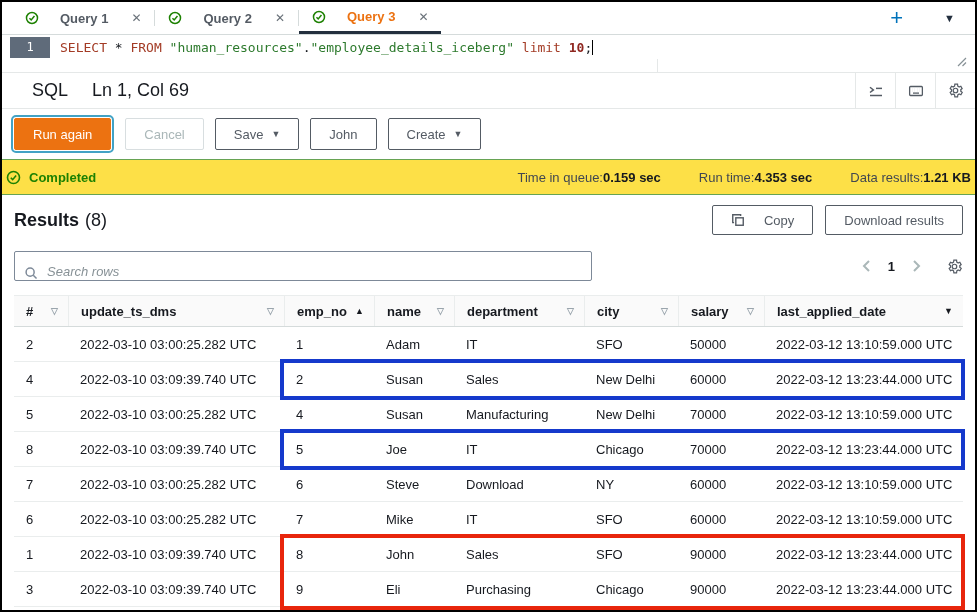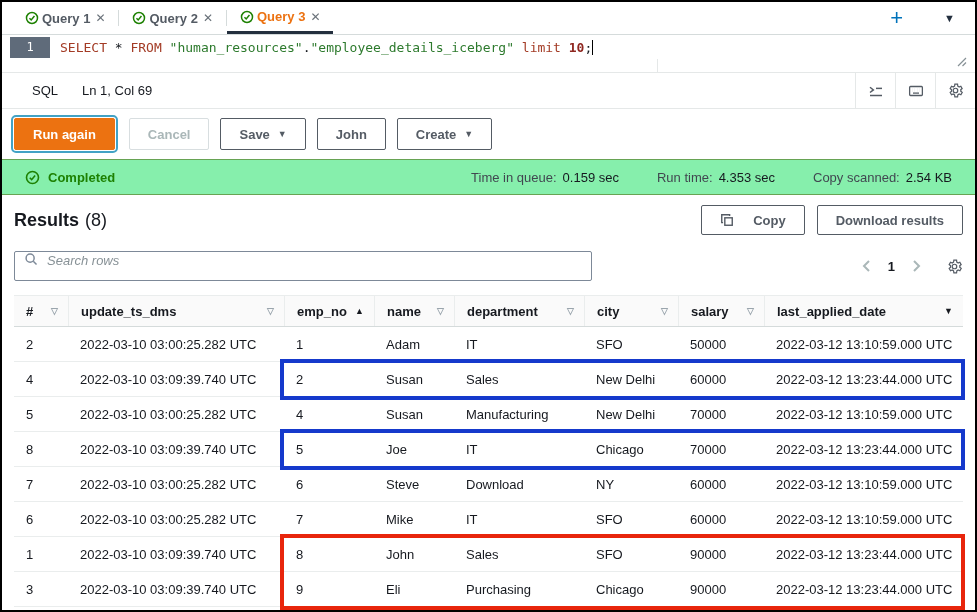--- a/index.html
+++ b/index.html
@@ -4,21 +4,21 @@
 <style>
   * { box-sizing: border-box; }
   html,body { margin:0; padding:0; background:#fff; }
   body { width:977px; height:612px; font-family:"Liberation Sans", sans-serif; }
   .screen { width:977px; height:612px; border:2px solid #000; background:#fff;
             display:flex; flex-direction:column; overflow:hidden; }
 
   
   .tabbar { flex:0 0 33px; display:flex; align-items:stretch; padding-left:10px;
             border-bottom:1px solid #d5dbdb; background:#fff; }
-  .tab { display:flex; align-items:center; gap:3px; padding:0 13px; font-size:13px;
+  .tab { display:flex; align-items:center; gap:21px; padding:0 13px; font-size:13px;
          font-weight:700; color:#545b64; cursor:pointer; }
   .tab.active { color:#ec7211; border-bottom:3px solid #232f3e; }
   .tab-check { display:flex; align-items:center; }
   .tab-close { color:#687078; font-weight:400; font-size:12px; margin-left:2px; }
   .tab-divider { width:1px; background:#d5dbdb; margin:8px 0; }
   .tabbar-right { margin-left:auto; display:flex; align-items:center; }
   .plus-btn { color:#0073bb; font-size:22px; font-weight:400; padding:0 20px; cursor:pointer; line-height:1; }
   .caret-btn { color:#232f3e; font-size:11px; padding:0 20px; cursor:pointer; }
 
   
@@ -31,55 +31,55 @@
   .tok-kw  { color:#a33b25; }
   .tok-str { color:#2d7a2d; }
   .tok-num { color:#8f2720; font-weight:700;text-align:center; }
   .tok-op  { color:#16191f; }
   .cursor { display:inline-block; width:1px; height:15px; background:#000; vertical-align:-2px; }
   .editor-divider { position:absolute; left:655px; top:24px; bottom:0; width:1px; background:#e5e8e8; }
   .resize-handle { position:absolute; right:8px; bottom:2px; }
 
   
   .status-bar { flex:0 0 36px; display:flex; align-items:center; padding-left:30px; gap:24px;
-                font-size:13px; color:#16191f; border-bottom:1px solid #e5e8e8; background:#fff; }
+                font-size:18px; color:#16191f; border-bottom:1px solid #e5e8e8; background:#fff; }
   .status-icons { margin-left:auto; display:flex; height:100%; }
   .status-icon { width:40px; display:flex; align-items:center; justify-content:center;
                  border-left:1px solid #e5e8e8; cursor:pointer; }
 
   
   .actions { flex:0 0 50px; display:flex; align-items:center; gap:11px; padding:0 12px; }
-  .btn { height:32px; padding:0 18px; border-radius:2px; font-size:13px; font-weight:700;
+  .btn { height:32px; padding:0 18px; border-radius:2px; font-size:13px; font-weight:400;
          font-family:inherit; display:flex; align-items:center; gap:8px; background:#fff;
          border:1px solid #545b64; color:#545b64; cursor:pointer; }
   .btn-primary { background:#ec7211; border-color:#ec7211; color:#fff;
                  outline:2px solid #42a2c5; outline-offset:1px; margin-right:3px; }
   .btn-disabled { color:#aab7b8; border-color:#d8dee0; cursor:default; }
   .btn-caret { font-size:9px; color:inherit; }
 
   
-  .banner { flex:0 0 36px; background:#86efac; border-top:1px solid #67a353;
-            border-bottom:1px solid #67a353; display:flex; align-items:center; padding:0 23px; }
+  .banner { flex:0 0 36px; background:#fde047; border-top:1px solid #67a353;
+            border-bottom:1px solid #67a353; display:flex; align-items:center; padding:0 4px; }
   .banner-status { display:flex; align-items:center; gap:8px; color:#1d8102;
                    font-weight:700; font-size:13px; }
   .banner-metrics { margin-left:auto; display:flex; gap:38px; font-size:13px; }
   .metric-label { color:#414750; }
-  .metric-value { color:#16191f; font-weight:400; margin-left:6px; }
+  .metric-value { color:#16191f; font-weight:700; margin-left:0; }
 
   
   .results-head { flex:0 0 50px; display:flex; align-items:center; padding:0 12px; }
   .results-title { font-size:18px; font-weight:700; color:#16191f; }
   .results-count { font-size:18px; font-weight:400; color:#16191f; margin-left:6px; }
   .results-buttons { margin-left:auto; display:flex; gap:12px; }
   .btn-sm { height:30px;gap:19px; }
 
   
   .search-row { flex:0 0 42px; display:flex; align-items:center; padding:0 12px; }
   .search-box { width:578px; height:30px; border:1px solid #7d8998; border-radius:2px;
-                display:flex; align-items:flex-start; padding:0 9px; gap:7px; background:#fff; }
+                display:flex; align-items:flex-end; padding:0 9px; gap:7px; background:#fff; }
   .search-box input { border:none; outline:none; flex:1; font-size:13px; font-family:inherit; color:#16191f; }
   .search-box input::placeholder { color:#879196; font-style:italic; }
   .pagination { margin-left:auto; display:flex; align-items:center; gap:16px; }
   .page-num { font-size:13px; font-weight:700; color:#16191f; }
   .page-chevron { display:flex; cursor:default; }
   .pager-gear { margin-left:8px; display:flex; cursor:pointer; }
 
   
   .table-wrap { margin:8px 12px 0; position:relative; flex:1; }
   .thead { display:flex; height:32px; align-items:stretch; background:#fafafa;
@@ -208,21 +208,21 @@
         <svg width="15" height="15" viewBox="0 0 16 16">
             <circle cx="8" cy="8" r="6.4" fill="none" stroke="#1d8102" stroke-width="1.7"></circle>
             <path d="M5.1 8.3l2 2 3.7-4.5" fill="none" stroke="#1d8102" stroke-width="1.7"></path>
           </svg>
       </span>
       <span>Completed</span>
     </div>
     <div class="banner-metrics" id="banner-metrics">
         <span><span class="metric-label">Time in queue:</span><span class="metric-value">0.159 sec</span></span>
         <span><span class="metric-label">Run time:</span><span class="metric-value">4.353 sec</span></span>
-        <span><span class="metric-label">Copy scanned:</span><span class="metric-value">2.54 KB</span></span>
+        <span><span class="metric-label">Data results:</span><span class="metric-value">1.21 KB</span></span>
       </div>
   </div>
 
   <div class="results-head">
     <span class="results-title">Results</span>
     <span class="results-count">(8)</span>
     <div class="results-buttons">
       <button class="btn btn-sm">
         <span style="display:flex">
           <svg width="14" height="14" viewBox="0 0 16 16" fill="none" stroke="#545b64" stroke-width="1.6">

